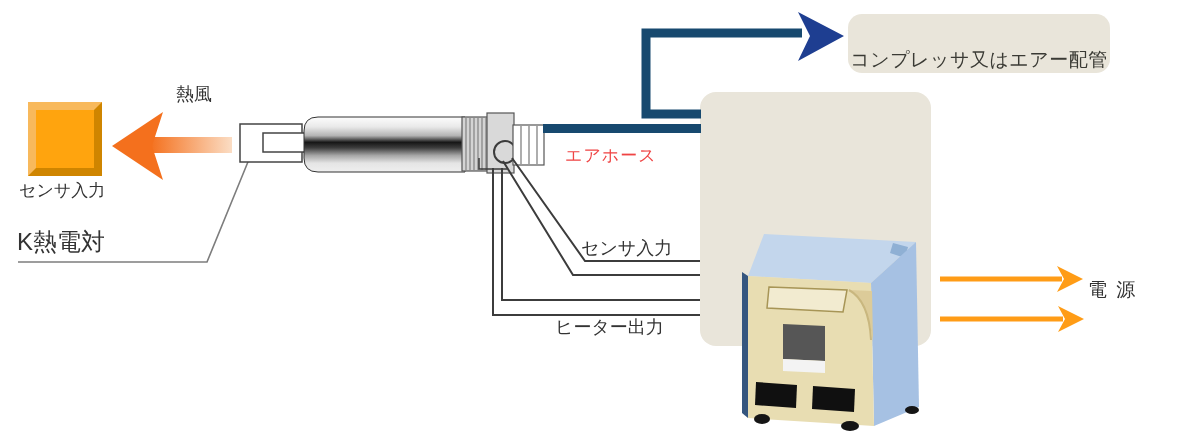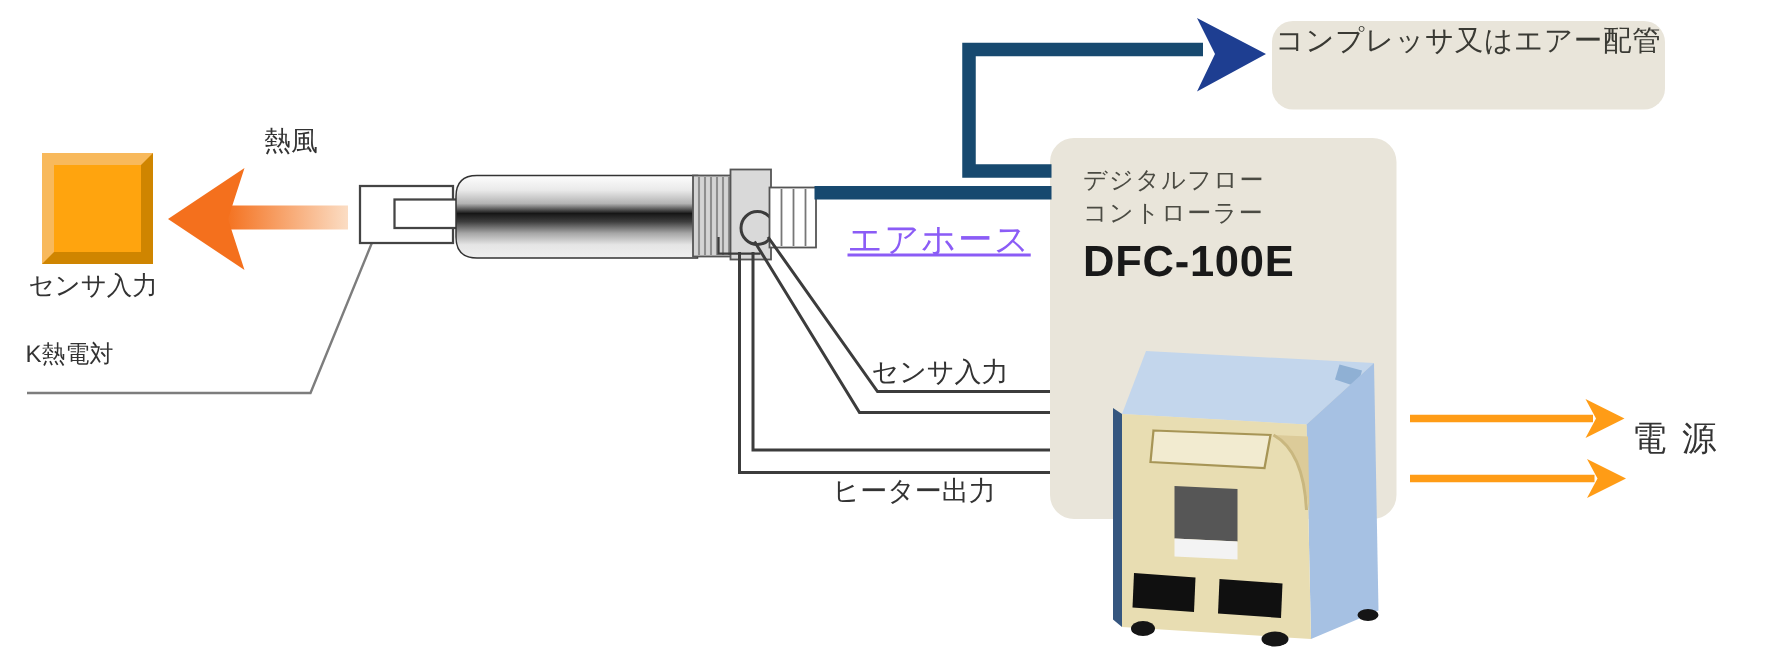--- a/index.html
+++ b/index.html
@@ -5,57 +5,52 @@
   html,body{margin:0;padding:0;background:#fff;}
   #canvas{
     position:relative;width:1182px;height:436px;background:#ffffff;
     font-family:"Liberation Sans","DejaVu Sans",sans-serif;overflow:hidden;
   }
   .layer-svg{position:absolute;left:0;top:0;z-index:2;pointer-events:none;}
   .beige-box{
     position:absolute;background:#e9e5da;border-radius:14px;z-index:1;
   }
   #compressor-box{left:848px;top:14px;width:262px;height:59px;
-    display:flex;align-items:flex-start;justify-content:center;}
+    display:flex;align-items:flex-end;justify-content:center;}
   #compressor-box .box-text{font-size:19px;color:#3a3a34;letter-spacing:0.5px;}
   #dfc-box{left:700px;top:92px;width:231px;height:254px;border-radius:16px;}
   .dfc-text{position:absolute;left:722px;top:110px;z-index:3;}
   .dfc-name{font-size:16px;line-height:22px;color:#4b4b43;letter-spacing:1px;}
   .dfc-model{font-size:29px;font-weight:bold;color:#191919;margin-top:5px;letter-spacing:0.5px;}
   .label{position:absolute;color:#333;z-index:3;white-space:nowrap;}
   #hot-air-label{left:156px;top:82px;font-size:18px;margin-left:20px;}
   #heated-object-label{left:19px;top:179px;font-size:17px;}
-  #k-thermocouple-label{left:17px;top:226px;font-size:16px;}
-  #air-hose-label{left:565px;top:144px;font-size:23px;color:#8b5cf6;letter-spacing:1px;text-decoration:underline;}
+  #k-thermocouple-label{left:17px;top:226px;font-size:24px;}
+  #air-hose-label{left:565px;top:144px;font-size:17px;color:#ef4444;letter-spacing:1px;}
   #sensor-input-label{left:581px;top:236px;font-size:18px;}
   #heater-output-label{left:555px;top:315px;font-size:18px;}
-  #power-label{left:1088px;top:277px;font-size:23px;letter-spacing:2px;}
+  #power-label{left:1088px;top:277px;font-size:19px;letter-spacing:2px;}
   
   #heated-square{
     position:absolute;left:28px;top:102px;width:58px;height:58px;z-index:2;
     background:#ffa40e;
     border:8px solid;
     border-color:#f8b95c #cf8500 #cf8500 #f8b95c;
   }
 </style>
 </head>
 <body>
 
 <div id="canvas">
 
   <div id="compressor-box" class="beige-box">
     <span class="box-text">コンプレッサ又はエアー配管</span>
   </div>
   <div id="dfc-box" class="beige-box"></div>
 
-  <div class="dfc-text">
-    <div class="dfc-name">デジタルフロー</div>
-    <div class="dfc-name">コントローラー</div>
-    <div class="dfc-model">DFC-100E</div>
-  </div>
 
   <div id="heated-square"></div>
 
   <svg class="layer-svg" width="1182" height="436" viewBox="0 0 1182 436">
     <defs>
       <linearGradient id="metal" x1="0" y1="0" x2="0" y2="1">
         <stop offset="0" stop-color="#fdfdfd"></stop>
         <stop offset="0.18" stop-color="#e9e9e9"></stop>
         <stop offset="0.34" stop-color="#b3b3b3"></stop>
         <stop offset="0.46" stop-color="#161616"></stop>

